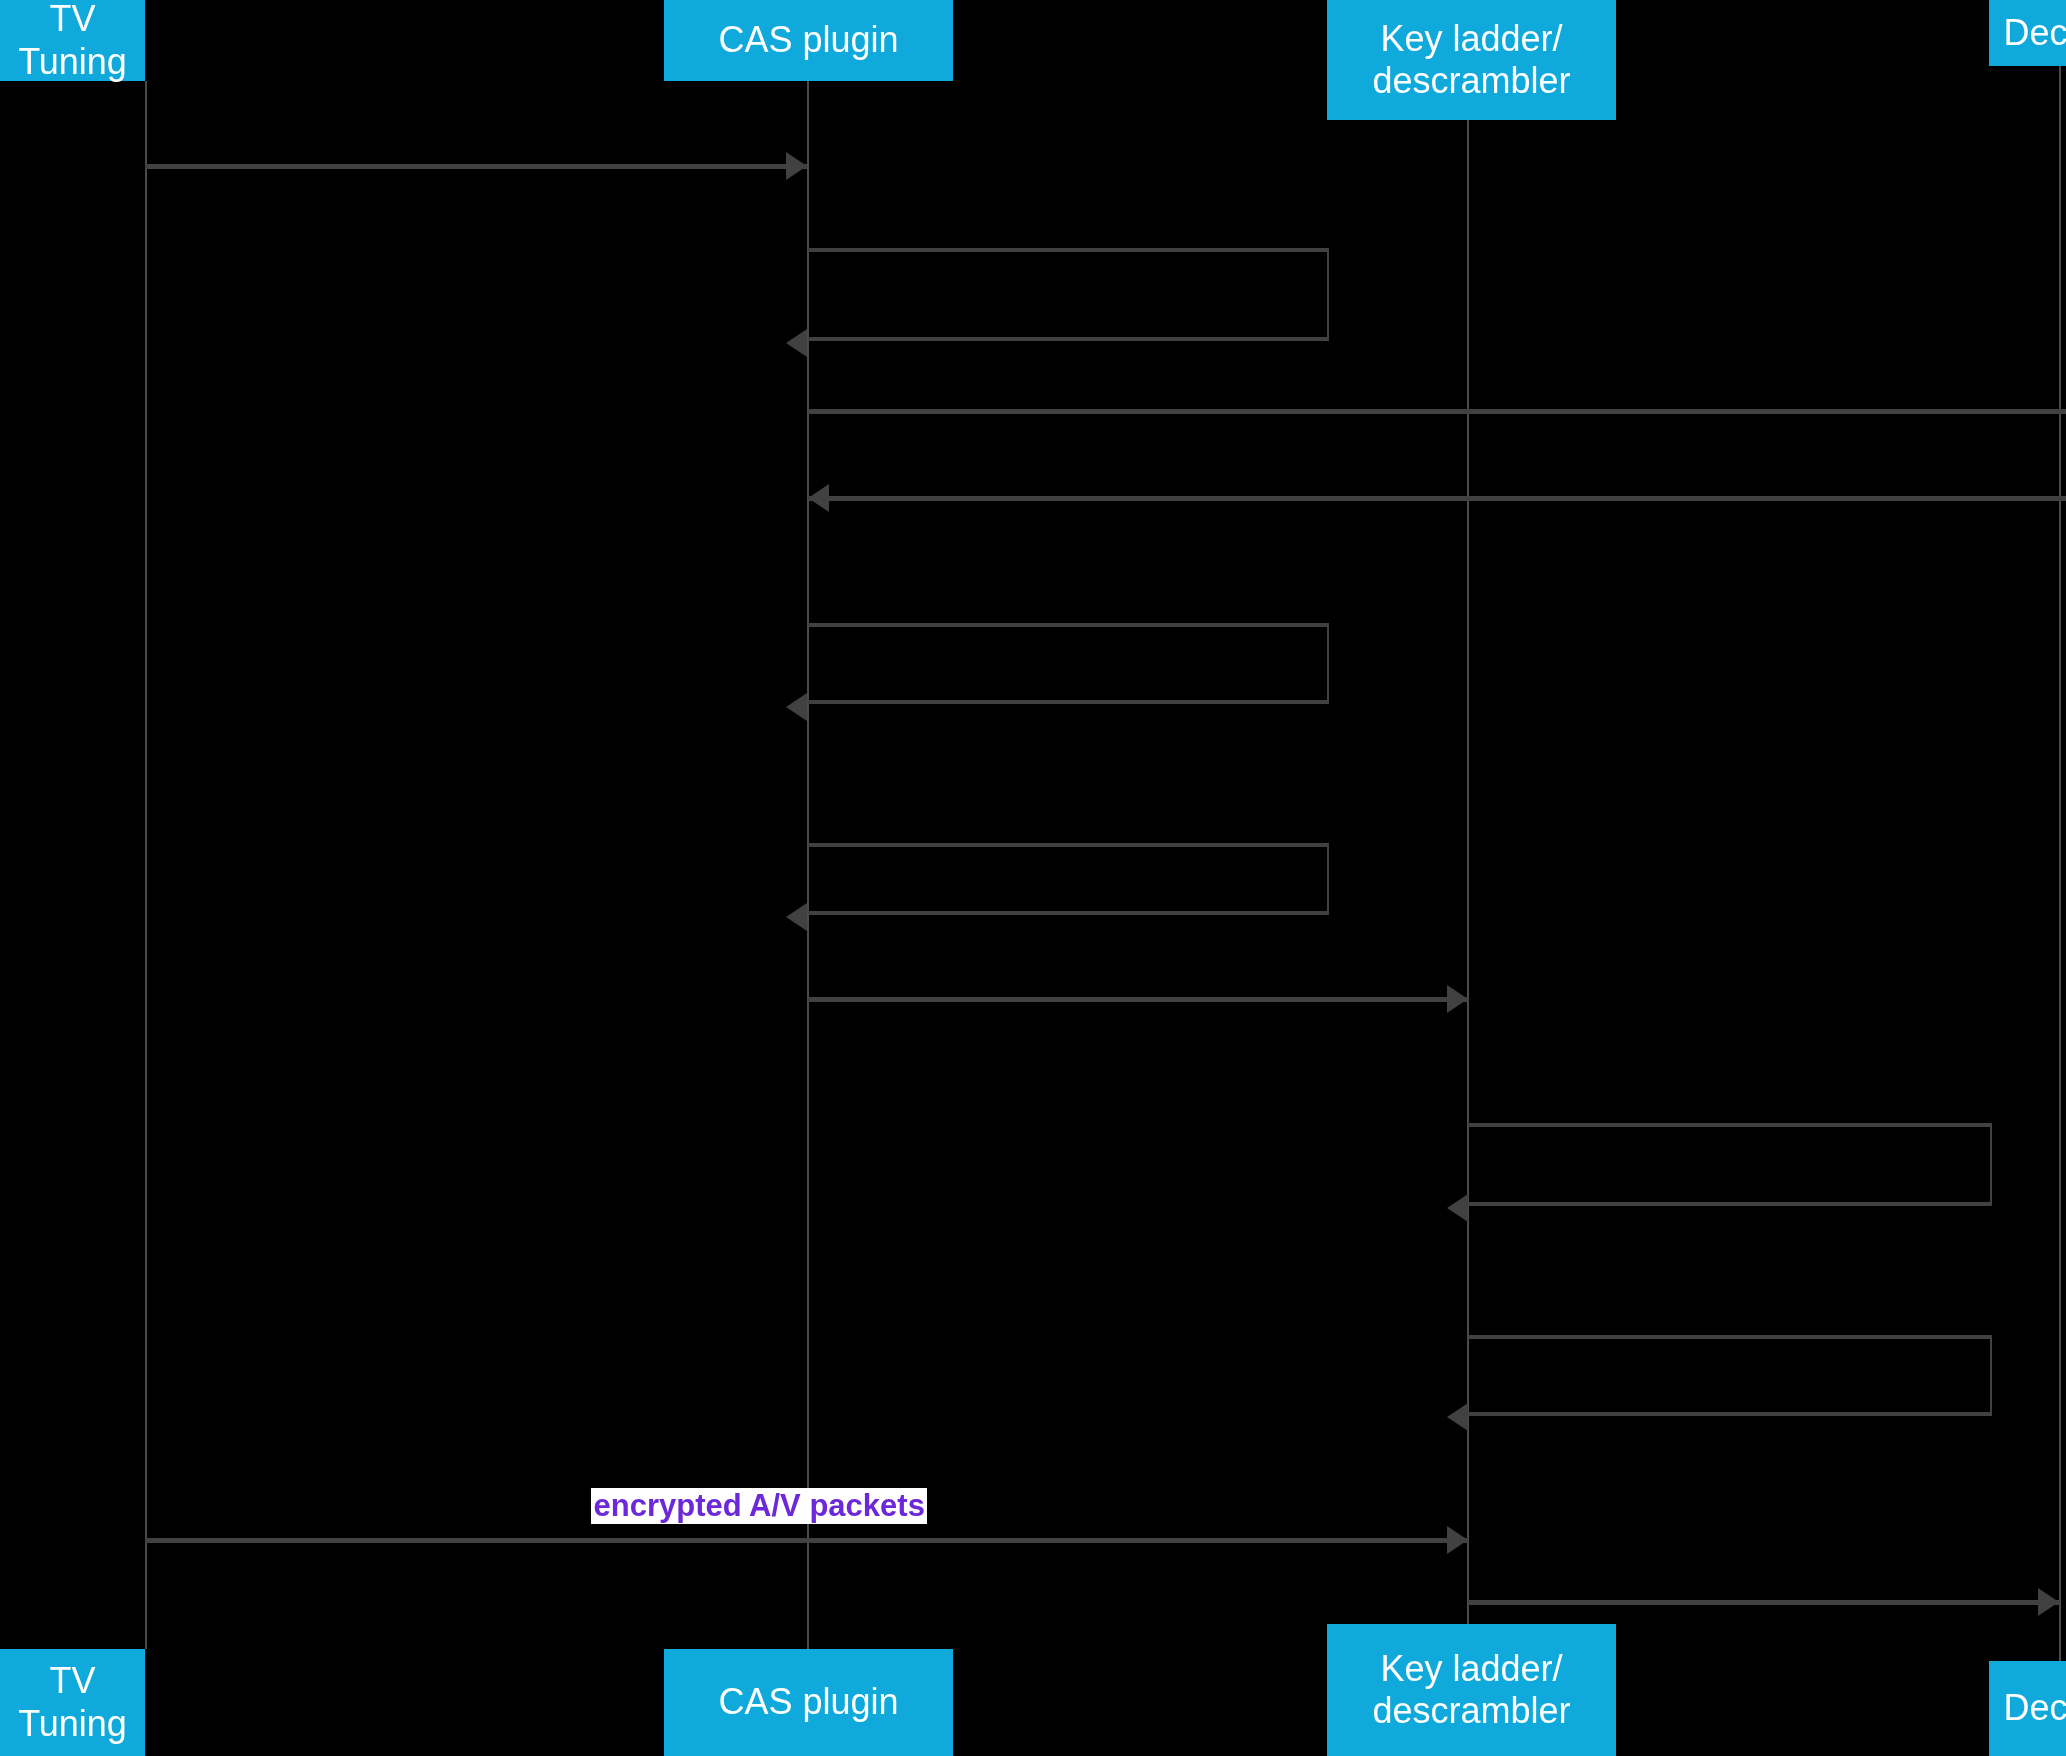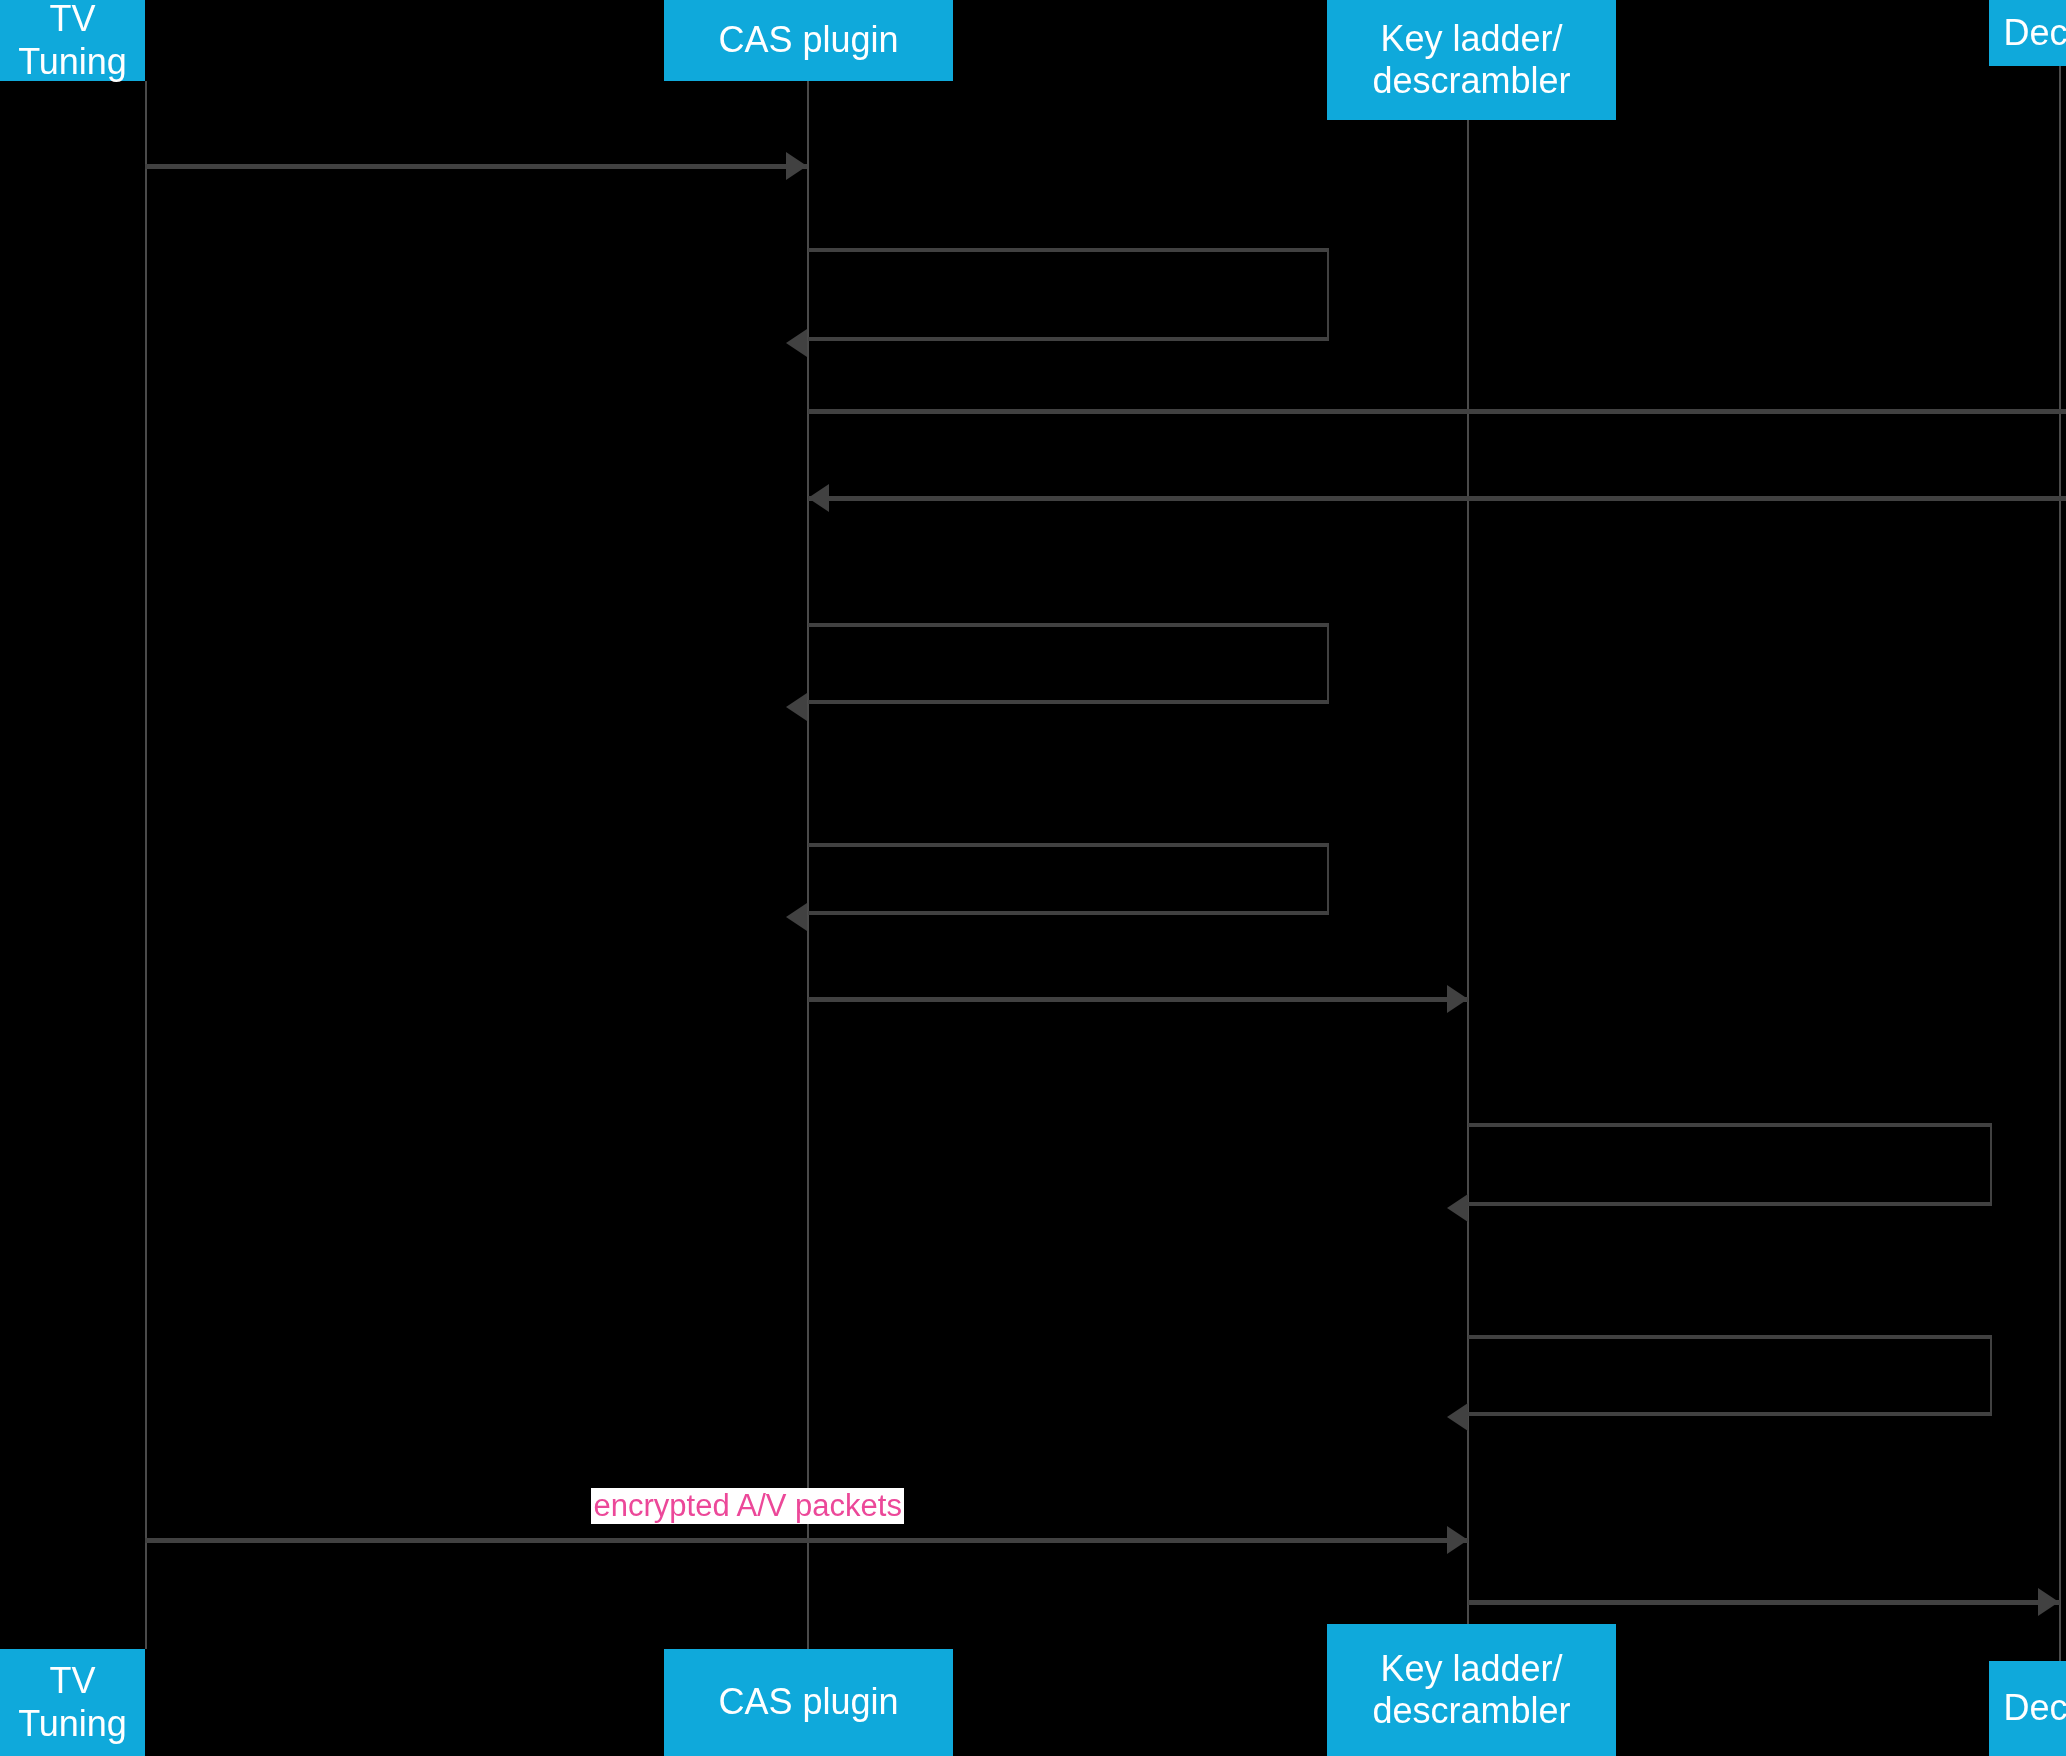--- a/index.html
+++ b/index.html
@@ -78,21 +78,22 @@
     font-size: 31px;
     line-height: 1.12;
     font-family: "Liberation Sans", sans-serif;
     white-space: nowrap;
     color: #000000;
     background: transparent;
     padding: 0.8px 2.5px;
   }
   .msg-label.boxed {
     background: #FFFFFF;
-    color: #ec4899;
+    color: #6d28d9;
+    font-weight: bold;
   }
 </style>
 </head>
 <body>
 
 <div id="canvas">
     <div class="lifeline" style="left: 145px; top: 81px; height: 1568px;"></div>
     <div class="lifeline" style="left: 807px; top: 81px; height: 1568px;"></div>
     <div class="lifeline" style="left: 1467px; top: 120px; height: 1504px;"></div>
     <div class="lifeline" style="left: 2059px; top: 66px; height: 1595px;"></div>

